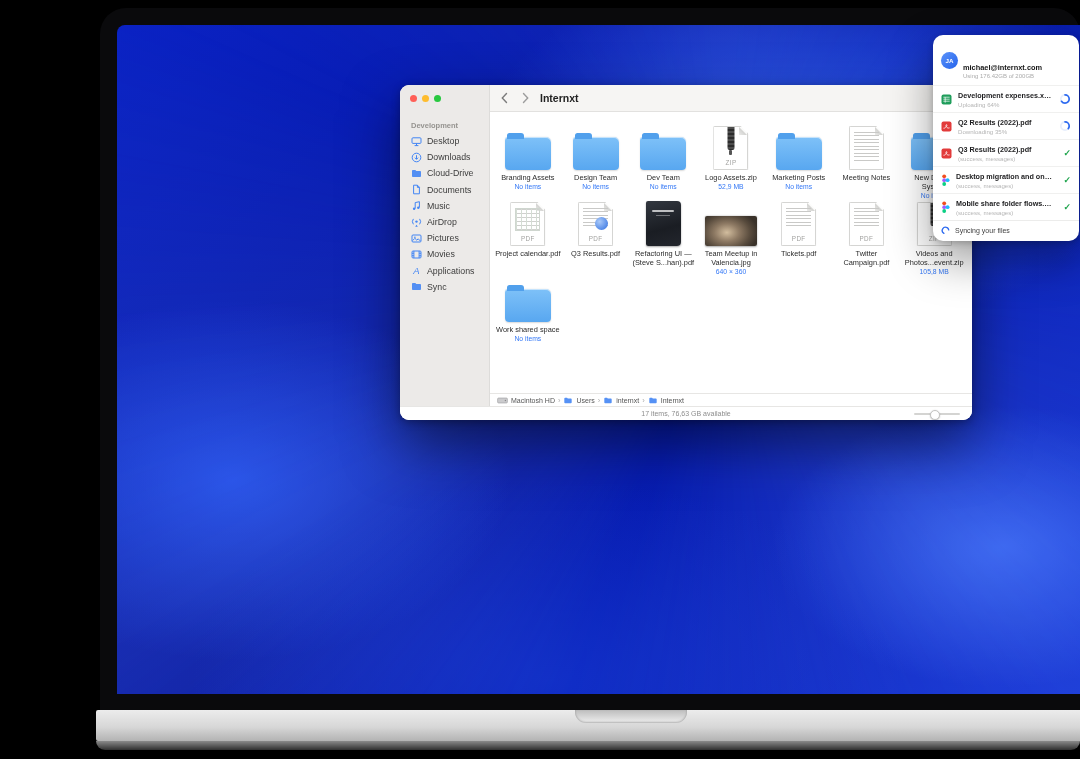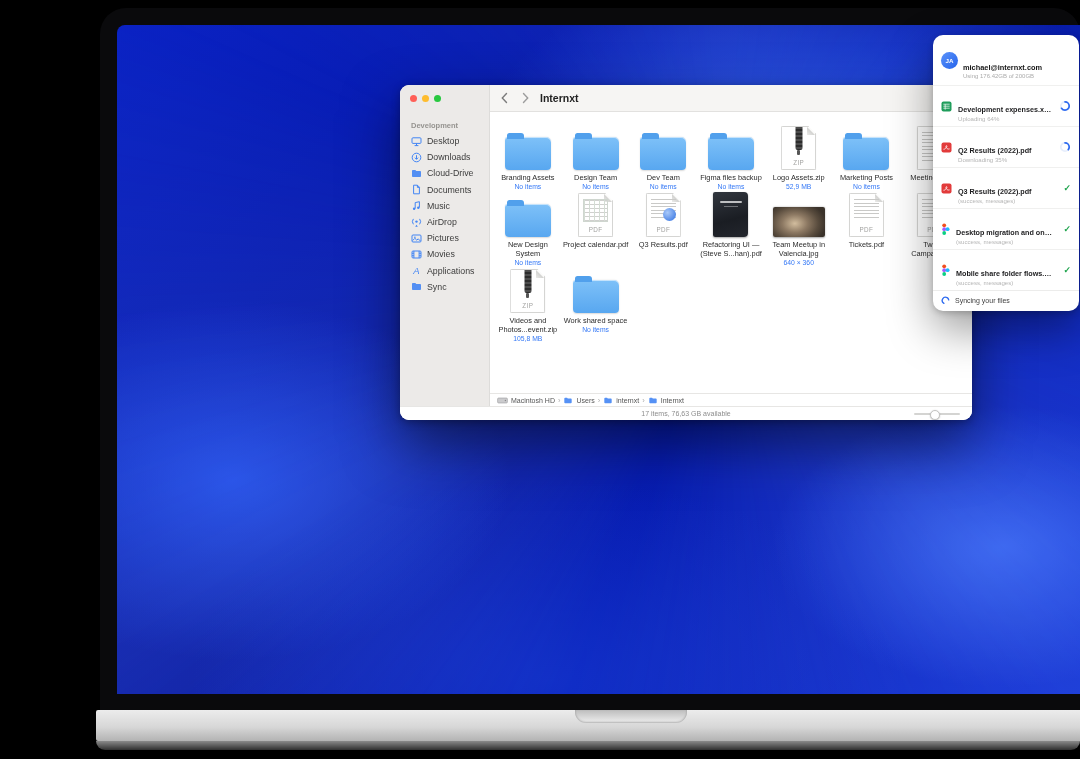--- a/index.html
+++ b/index.html
@@ -111,21 +111,21 @@
   .pop-head{display:flex;align-items:center;gap:5px;padding:7px 8px 6px;}
   .avatar{width:17px;height:17px;border-radius:50%;flex:0 0 auto;
     background:linear-gradient(135deg,#5b93fa,#2563eb);color:#fff;font-size:6.2px;font-weight:bold;
     display:flex;align-items:center;justify-content:center;}
   .acct{min-width:0;}
   .acct-email{font-size:7.4px;font-weight:bold;color:#161616;white-space:nowrap;margin-top:21px;}
   .acct-usage{font-size:6px;color:#ababab;margin-top:1px;white-space:nowrap;}
   .head-icons{margin-left:auto;display:flex;gap:4px;color:#8f8f8f;}
   .pop-row{display:flex;align-items:center;gap:6px;padding:4.5px 8px;border-top:1px solid #f0f0ef;}
   .pop-fi{flex:0 0 auto;display:flex;}
-  .pop-t{min-width:0;margin-top:14px;}
+  .pop-t{min-width:0;}
   .pop-name{font-size:7.2px;font-weight:bold;color:#1c1c1e;white-space:nowrap;overflow:hidden;text-overflow:ellipsis;max-width:96px;}
   .pop-sub{font-size:6.1px;color:#b5b5b5;margin-top:1px;white-space:nowrap;}
   .pop-st{margin-left:auto;flex:0 0 auto;display:flex;align-items:center;}
   .check{color:#1ea44c;font-size:9px;font-weight:bold;}
   .pop-foot{display:flex;align-items:center;gap:5px;padding:5px 8px 6px;border-top:1px solid #ececeb;
     font-size:7px;color:#3f3f3f;}
 </style>
 </head>
 <body>
 
@@ -276,27 +276,20 @@
               <div class="folder"></div>
             </div>
     <div class="gname">Design Team</div>
     <div class="gmeta">No items</div>
   </div>
           <div class="gitem">
     <div class="gicon">
               <div class="folder"></div>
             </div>
     <div class="gname">Dev Team</div>
-    <div class="gmeta">No items</div>
-  </div>
-          <div class="gitem">
-    <div class="gicon">
-              <div class="folder"></div>
-            </div>
-    <div class="gname">Figma files backup</div>
     <div class="gmeta">No items</div>
   </div>
           <div class="gitem">
     <div class="gicon">
               <div class="page">
                 <span class="fold"></span>
                 <span class="zip-strip"></span>
                 <span class="pbadge">ZIP</span>
               </div>
             </div>

